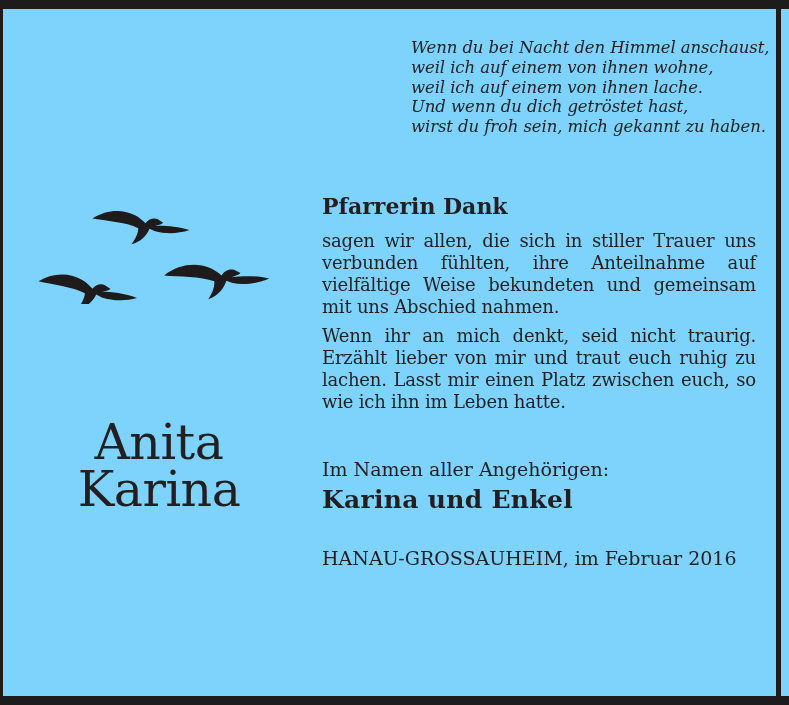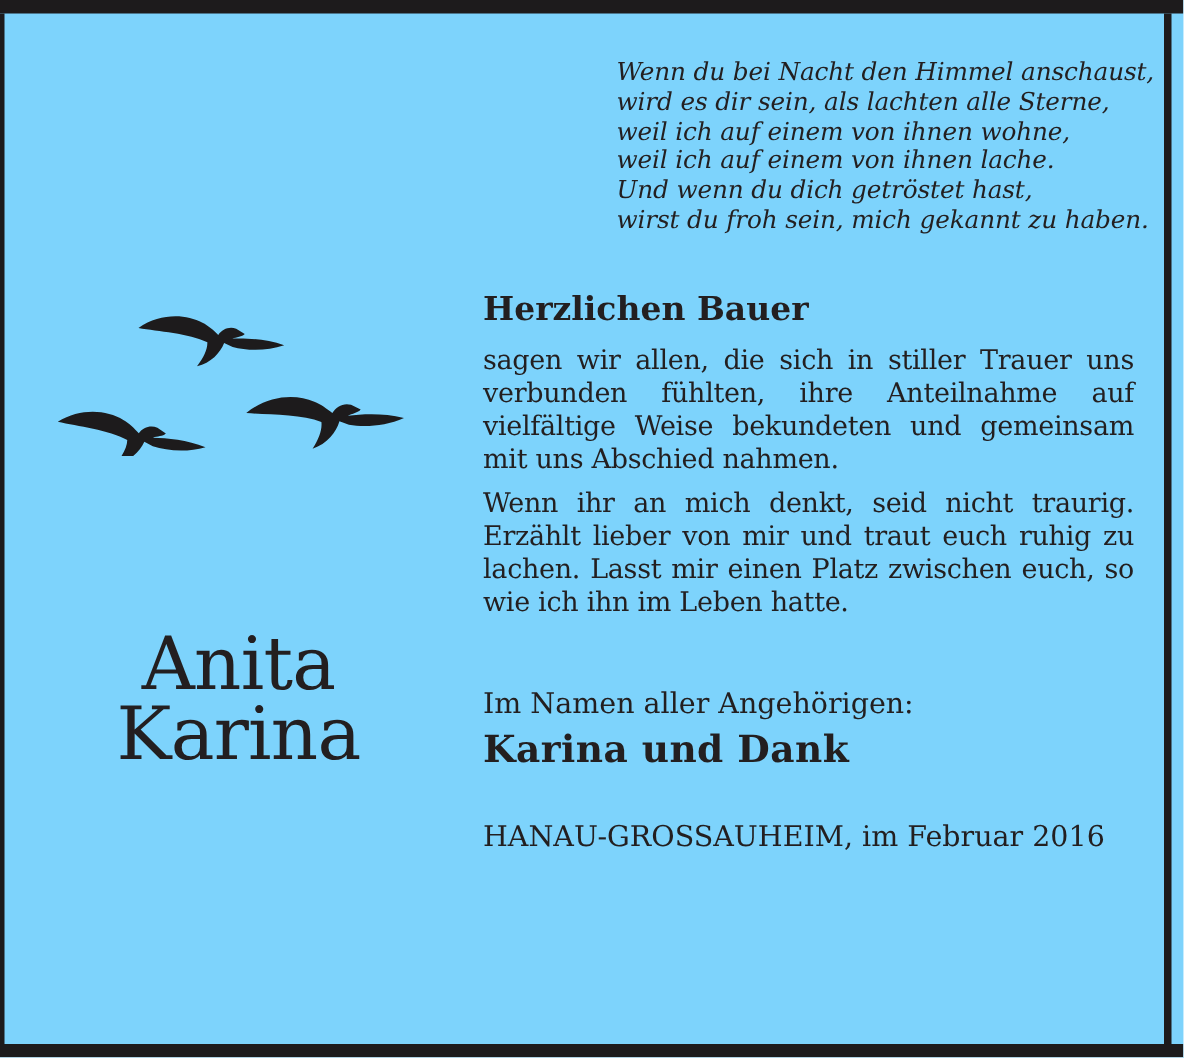--- a/index.html
+++ b/index.html
@@ -81,21 +81,20 @@
 
 <div class="page">
 
   <div class="frame-top"></div>
   <div class="frame-bottom"></div>
   <div class="frame-left"></div>
   <div class="frame-right"></div>
 
   <div class="poem">
     <div>Wenn du bei Nacht den Himmel anschaust,</div>
-    <div>wird es dir sein, als lachten alle Sterne,</div>
     <div>weil ich auf einem von ihnen wohne,</div>
     <div>weil ich auf einem von ihnen lache.</div>
     <div>Und wenn du dich getröstet hast,</div>
     <div>wirst du froh sein, mich gekannt zu haben.</div>
   </div>
 
   <svg class="birds" width="245" height="112" viewBox="0 0 245 112" aria-hidden="true">
     <defs>
       <path id="bird" fill="#1d1b1c" d="
         M4,18
@@ -116,21 +115,21 @@
     <use href="#bird" transform="translate(130,66) scale(1.0) rotate(-7)"></use>
   </svg>
 
   <div class="name-block">
     <div>Anita</div>
     <div>Karina</div>
   </div>
 
 
   <div class="main">
-    <div class="thanks-heading">Herzlichen Bauer</div>
+    <div class="thanks-heading">Pfarrerin Dank</div>
     <p class="body-par par1">sagen wir allen, die sich in stiller Trauer uns verbunden fühlten, ihre Anteilnahme auf vielfältige Weise bekundeten und gemeinsam mit uns Abschied nahmen.</p>
     <p class="body-par par3">Wenn ihr an mich denkt, seid nicht traurig. Erzählt lieber von mir und traut euch ruhig zu lachen. Lasst mir einen Platz zwischen euch, so wie ich ihn im Leben hatte.</p>
     <div class="in-name">Im Namen aller Angehörigen:</div>
-    <div class="family-names">Karina und Dank</div>
+    <div class="family-names">Karina und Enkel</div>
     <div class="place-date">HANAU-GROSSAUHEIM, im Februar 2016</div>
   </div>
 
 </div>
 
 </body></html>

